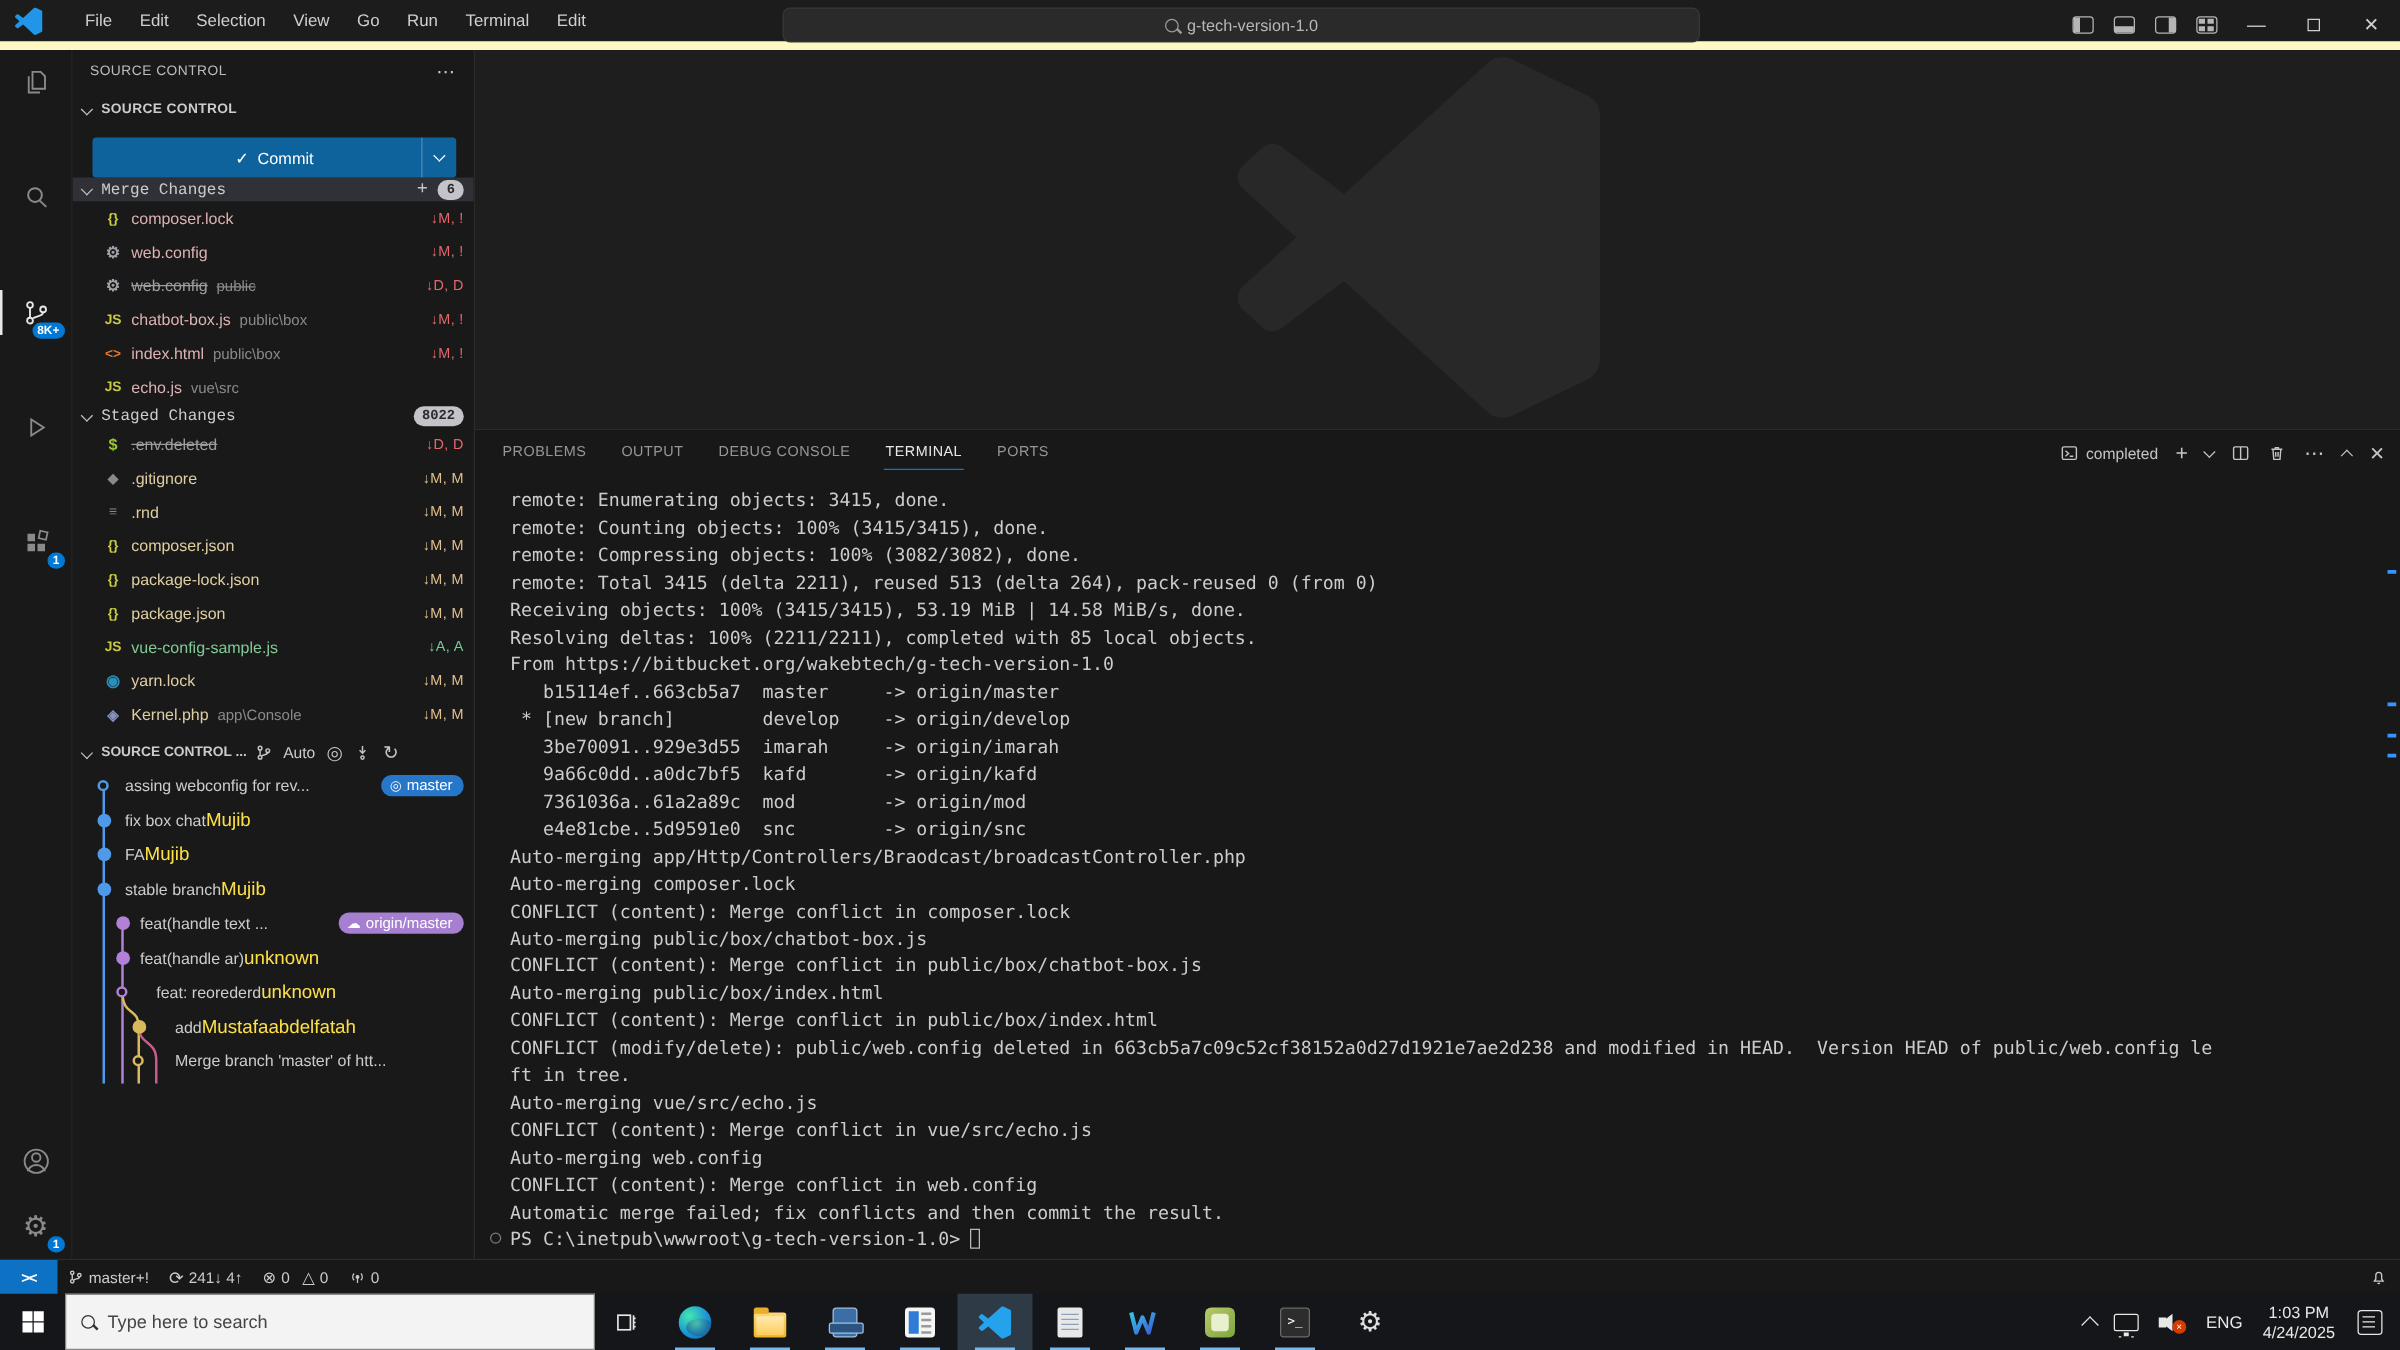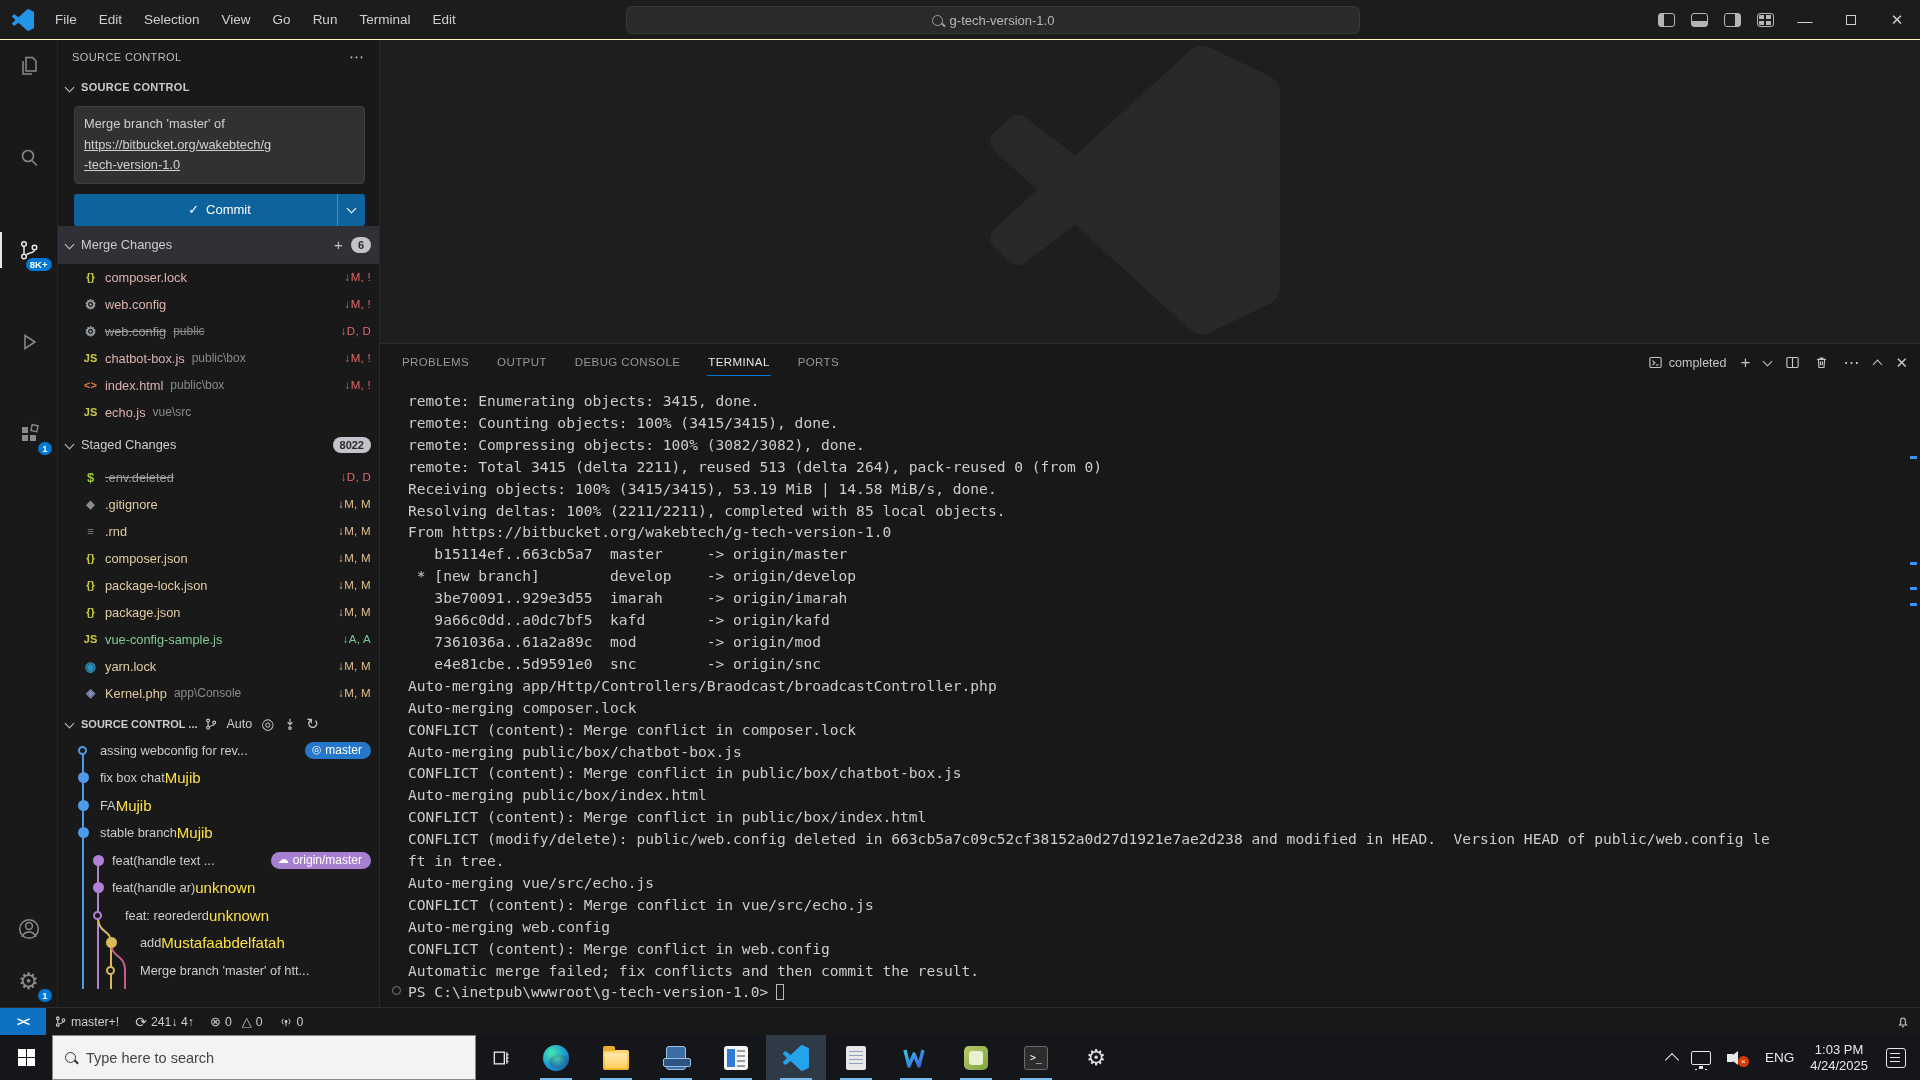--- a/index.html
+++ b/index.html
@@ -1,19 +1,19 @@
 <!DOCTYPE html>
 <html><head>
 <meta charset="utf-8">
 <style>
   * { margin:0; padding:0; box-sizing:border-box; }
   html,body { width:1920px; height:1080px; overflow:hidden; background:#1e1e1e;
     font-family:"Liberation Sans", sans-serif; color:#cccccc; }
   .titlebar { position:absolute; left:0; top:0; width:1920px; height:40px; background:#1c1c1c;
-    display:flex; align-items:center; z-index:50; border-bottom:1px solid #fef9c3;}
+    display:flex; align-items:center; z-index:50; border-bottom:7px solid #fef9c3;gap:13px;}
   .vsc-logo { width:22px; height:22px; margin:0 10px 0 12px; }
   .menubar { display:flex; }
   .menu-item { padding:0 11px; font-size:13.5px; color:#cfcfcf; line-height:40px; cursor:default; }
   .nav-arrows { margin-left:170px; display:flex; gap:20px; font-size:17px; color:#c5c5c5;}
   .nav-arrows .fwd { color:#6e6e6e; }
   .title-search { position:absolute; left:626px; top:6px; width:734px; height:28px; background:#2a2a2a;
     border:1px solid #383838; border-radius:6px; display:flex; align-items:center; justify-content:center;
     color:#b7b7b7; font-size:13px; gap:7px;}
   .mag { width:11px; height:11px; border:1.6px solid #9a9a9a; border-radius:50%; position:relative; display:inline-block;}
   .mag::after { content:""; position:absolute; width:5px; height:1.6px; background:#9a9a9a; transform:rotate(45deg);
@@ -44,21 +44,21 @@
   .sec-header { height:26px; display:flex; align-items:center; padding:0 8px; font-size:11px; font-weight:bold;
     color:#cccccc; letter-spacing:.3px;}
   .commit-box { margin:6px 14px 8px 16px; background:#313131; border:1px solid #3e3e3e; border-radius:4px;
     padding:7px 9px; font-size:12.8px; line-height:20.5px; color:#d0d0d0;}
   .commit-box .lnk { text-decoration:underline; }
   .commit-btn { margin:10px 14px 0 16px; height:32px; background:#0e639c; border-radius:3px; color:#ffffff;
     display:flex; align-items:center; justify-content:center; font-size:13px; position:relative;}
   .commit-btn .dd { position:absolute; right:0; top:0; bottom:0; width:28px; border-left:1px solid rgba(255,255,255,.25);
     display:flex; align-items:center; justify-content:center;}
   .commit-btn .dd .chev{ border-color:#fff; margin:0 0 3px 0;}
-  .grp-header { height:38px; display:flex; align-items:center; padding:0 8px; font-size:12.8px; color:#cccccc;}
+  .grp-header { height:19px; display:flex; align-items:center; padding:0 8px; font-size:12.8px; color:#cccccc;font-family:Liberation Mono, monospace;}
   .grp-header.hl { background:#2f3136; }
   .grp-header .plus { margin-left:auto; font-size:15px; color:#c5c5c5; padding:0 4px;}
   .pill { background:#c3c3c9; color:#2b2b2b; border-radius:10px; padding:0 7px; font-size:11px; line-height:16px;
     font-weight:bold; margin-left:8px;}
   .pill.auto-r { margin-left:4px; }
   .file-row { height:27px; display:flex; align-items:center; padding:0 8px 0 24px; font-size:12.8px; }
   .file-ic { width:17px; flex:none; font-size:11px; font-weight:bold; margin-right:6px; text-align:center;}
   .fi-json{color:#cbcb41;} .fi-gear{color:#9da3a8; font-size:13px;} .fi-js{color:#cbcb41; font-style:normal;}
   .fi-html{color:#e37933;} .fi-env{color:#9acd32; font-size:13px;} .fi-git{color:#8a8a8a;}
   .fi-txt{color:#8a8a8a;} .fi-yarn{color:#2c8ebb; font-size:13px;} .fi-php{color:#8892bf; font-size:12px;}
@@ -242,25 +242,20 @@
 
 <div class="sidebar">
   <div class="panel-title-row">
     <span class="panel-title">SOURCE CONTROL</span>
     <span class="dots3">⋯</span>
   </div>
   <div class="sec-header">
     <span class="chev"></span>
     <span>SOURCE CONTROL</span>
   </div>
-  <div class="commit-box">
-    <div>Merge branch 'master' of</div>
-    <div class="lnk">https://bitbucket.org/wakebtech/g</div>
-    <div class="lnk">-tech-version-1.0</div>
-  </div>
   <div class="commit-btn">
     <span style="margin-right:7px;">✓</span>
     <span>Commit</span>
     <span class="dd">
         <span class="chev"></span>
       </span>
   </div>
 
   <div class="grp-header hl">
     <span class="chev"></span>

